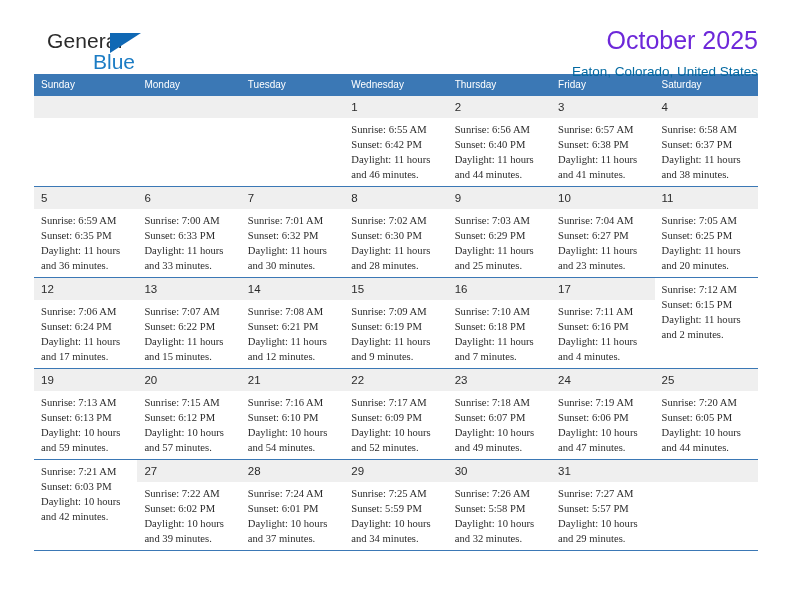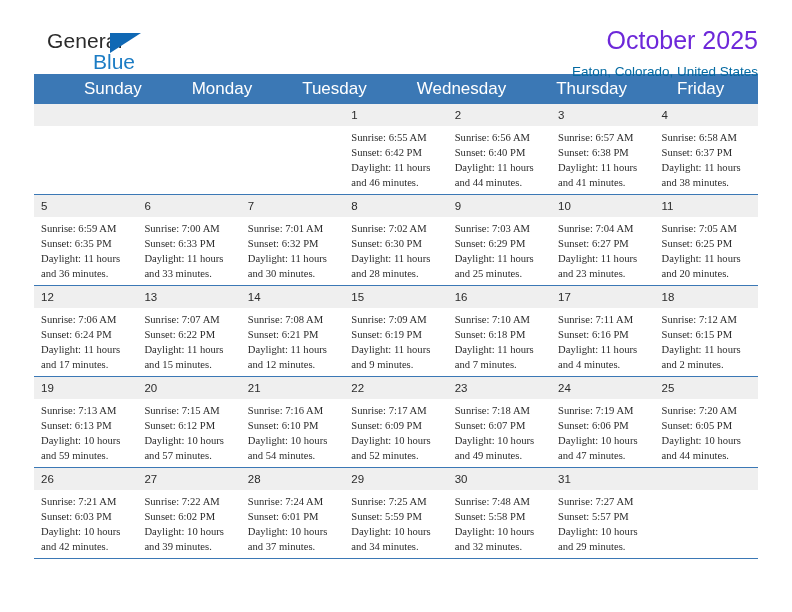--- a/index.html
+++ b/index.html
@@ -33,22 +33,22 @@
     position: absolute; left: 59px; top: 25px;
   }
   .titles { text-align: right; }
   .cal-title { font-size: 25px; font-weight: normal; color: #6d28d9; line-height: 1.15; }
   .cal-sub { font-size: 13.5px; color: #0369a1; margin-top: 9px; }
 
   
   .calendar { width: 724px; margin-top: 12px; }
   .weekhead { display: flex; background: #3b78b5; }
   .weekhead div {
-    flex: 1 1 0; color: #ffffff; font-size: 17px;
-    padding: 5px 0 5px 7px; line-height: 1.2; margin-left: 43px;
+    flex: 1 1 0; color: #ffffff; font-size: 10px;
+    padding: 5px 0 5px 7px; line-height: 1.2;
   }
   .week { display: flex; border-bottom: 1.6px solid #3b78b5; }
   .week:first-of-type { border-top: none; }
   .cell { flex: 1 1 0; min-width: 0; height: 90px; }
   .daynum {
     background: #efefef; font-size: 11.5px; color: #2b2b2b;
     padding: 4px 0 4px 7px; line-height: 1.25; height: 22px;
   }
   .info { padding: 4px 6px 0 7px; font-size: 10.6px; line-height: 1.42; color: #2b2b2b; font-family: Liberation Serif, serif; }
   .info div { white-space: normal; }
@@ -261,21 +261,20 @@
           <div class="cell">
             <div class="daynum">17</div>
             <div class="info">
               <div>Sunrise: 7:11 AM</div>
               <div>Sunset: 6:16 PM</div>
               <div>Daylight: 11 hours</div>
               <div>and 4 minutes.</div>
             </div>
           </div>
           <div class="cell">
-            <div class="daynum">18</div>
             <div class="info">
               <div>Sunrise: 7:12 AM</div>
               <div>Sunset: 6:15 PM</div>
               <div>Daylight: 11 hours</div>
               <div>and 2 minutes.</div>
             </div>
           </div>
         </div>
         <div class="week">
           <div class="cell">
@@ -337,21 +336,20 @@
             <div class="info">
               <div>Sunrise: 7:20 AM</div>
               <div>Sunset: 6:05 PM</div>
               <div>Daylight: 10 hours</div>
               <div>and 44 minutes.</div>
             </div>
           </div>
         </div>
         <div class="week">
           <div class="cell">
-            <div class="daynum">26</div>
             <div class="info">
               <div>Sunrise: 7:21 AM</div>
               <div>Sunset: 6:03 PM</div>
               <div>Daylight: 10 hours</div>
               <div>and 42 minutes.</div>
             </div>
           </div>
           <div class="cell">
             <div class="daynum">27</div>
             <div class="info">
@@ -375,21 +373,21 @@
             <div class="info">
               <div>Sunrise: 7:25 AM</div>
               <div>Sunset: 5:59 PM</div>
               <div>Daylight: 10 hours</div>
               <div>and 34 minutes.</div>
             </div>
           </div>
           <div class="cell">
             <div class="daynum">30</div>
             <div class="info">
-              <div>Sunrise: 7:48 AM</div>
+              <div>Sunrise: 7:26 AM</div>
               <div>Sunset: 5:58 PM</div>
               <div>Daylight: 10 hours</div>
               <div>and 32 minutes.</div>
             </div>
           </div>
           <div class="cell">
             <div class="daynum">31</div>
             <div class="info">
               <div>Sunrise: 7:27 AM</div>
               <div>Sunset: 5:57 PM</div>

